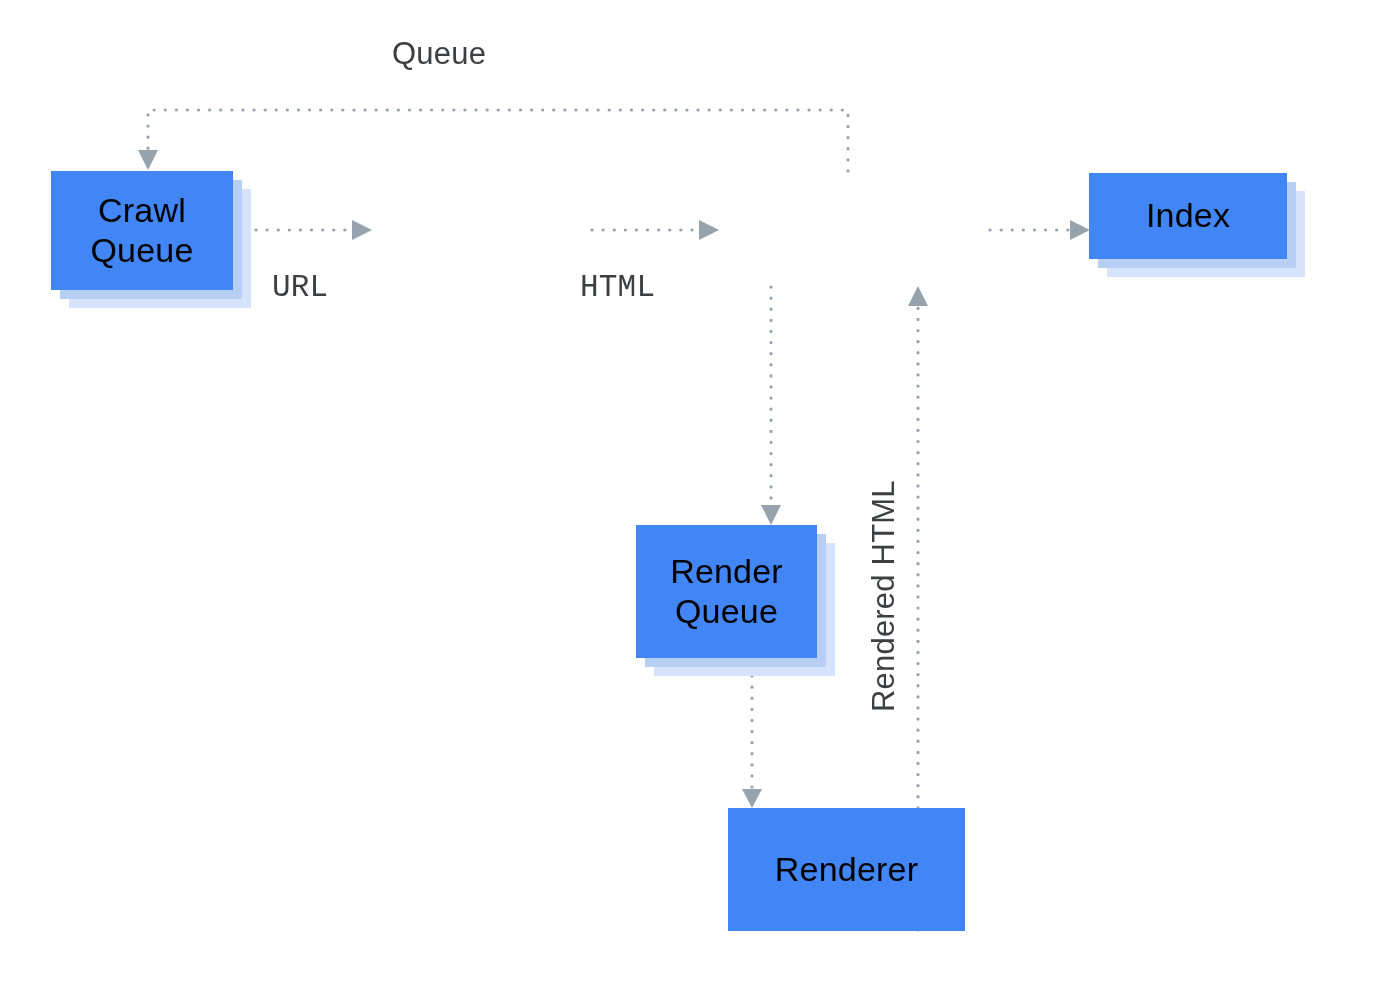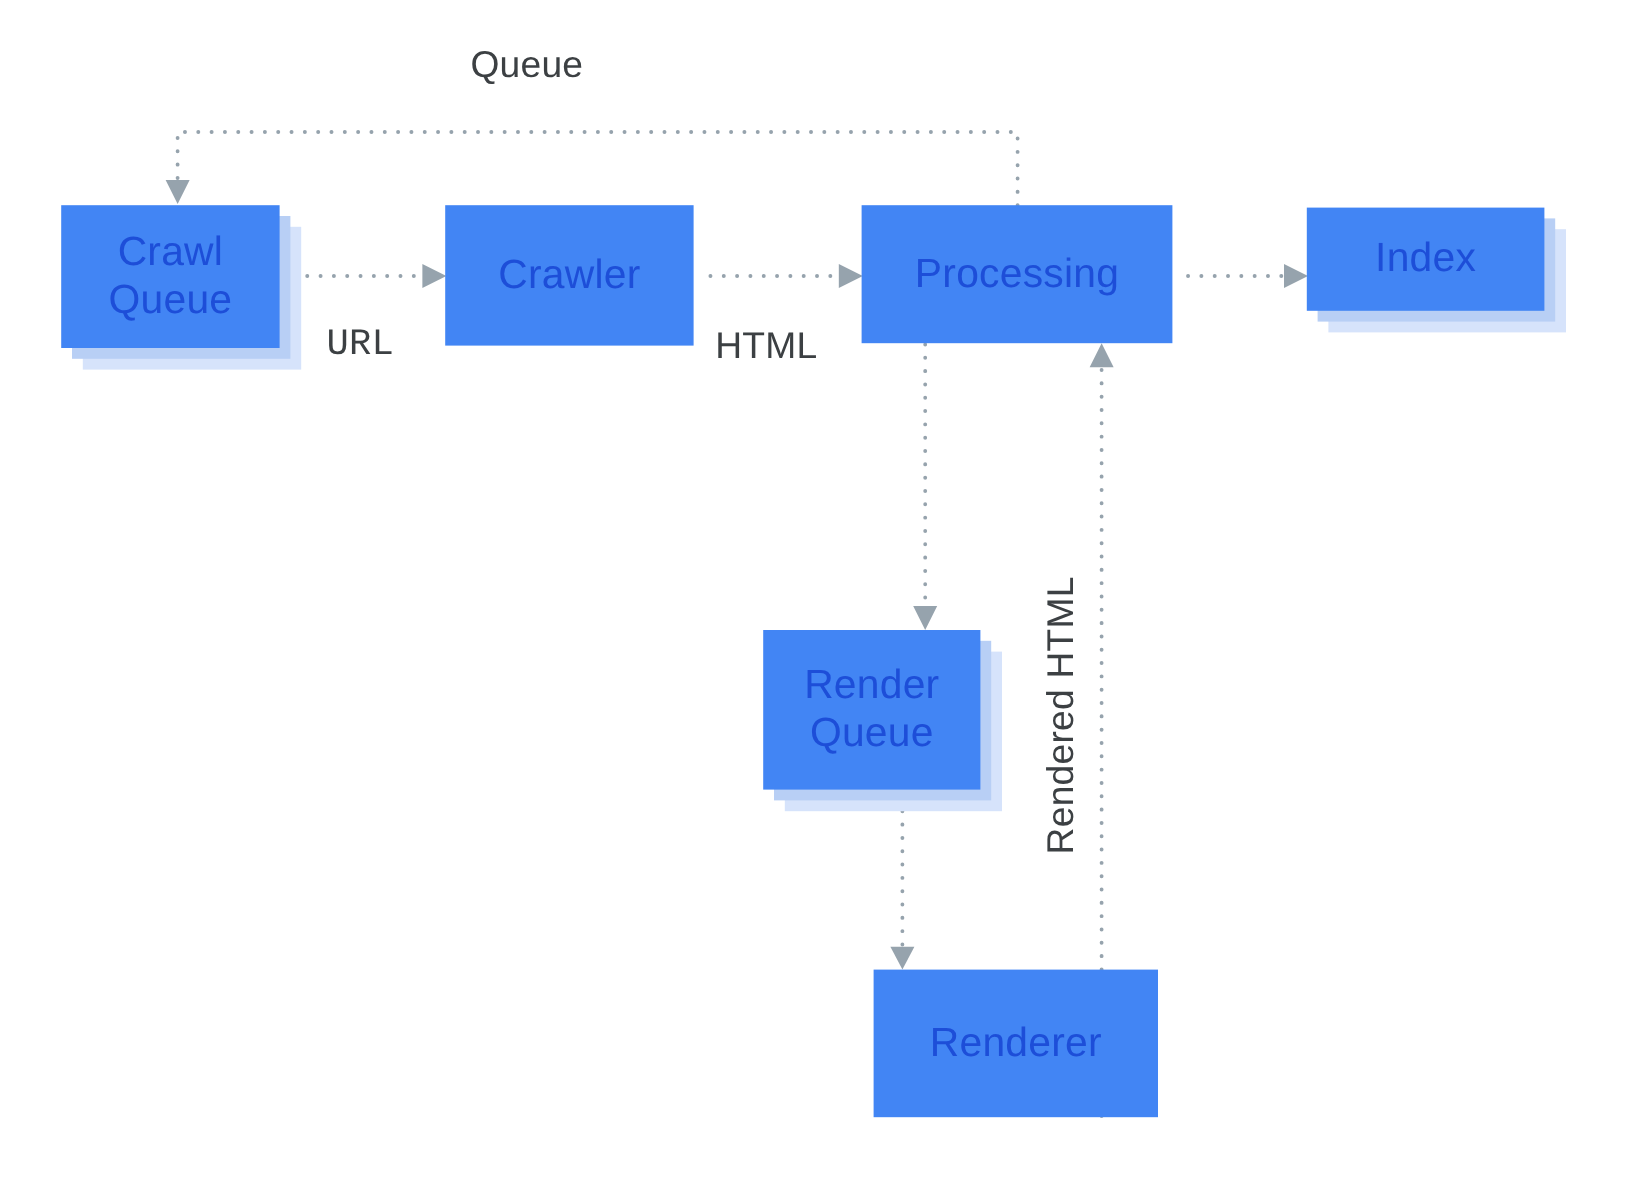--- a/index.html
+++ b/index.html
@@ -44,21 +44,21 @@
   .node .label {
     position: absolute;
     left: 0;
     top: 0;
     width: 100%;
     height: 100%;
     display: flex;
     align-items: center;
     justify-content: center;
     text-align: center;
-    color: #1d4ed8;
+    color: #000000;
     font-size: 34px;
     line-height: 1.17;
     letter-spacing: 0.2px;
     white-space: pre-line;
     font-weight: 400;
   }
 
   
   .edge-label {
     position: absolute;
@@ -136,29 +136,21 @@
   </svg>
 
   <div class="node" style="left:51px; top:171px; width:182px; height:119px;">
     <div class="layer l3"></div>
     <div class="layer l2"></div>
     <div class="layer l1"></div>
     <div class="label">Crawl
 Queue</div>
   </div>
 
-  <div class="node" style="left:371px; top:171px; width:207px; height:117px;">
-    <div class="layer l1"></div>
-    <div class="label">Crawler</div>
-  </div>
 
-  <div class="node" style="left:718px; top:171px; width:259px; height:115px;">
-    <div class="layer l1"></div>
-    <div class="label">Processing</div>
-  </div>
 
   <div class="node" style="left:1089px; top:173px; width:198px; height:86px;">
     <div class="layer l3"></div>
     <div class="layer l2"></div>
     <div class="layer l1"></div>
     <div class="label">Index</div>
   </div>
 
   <div class="node" style="left:636px; top:525px; width:181px; height:133px;border-radius:32px;">
     <div class="layer l3"></div>
@@ -170,17 +162,17 @@
 
   <div class="node" style="left:728px; top:808px; width:237px; height:123px;padding-left:16px;">
     <div class="layer l1"></div>
     <div class="label">Renderer</div>
   </div>
 
   <div class="edge-label" style="left:392px; top:38px;">Queue</div>
 
   <div class="edge-label" style="left:272px; top:272px;font-family:Liberation Mono, monospace;">URL</div>
 
-  <div class="edge-label" style="left:596px; top:272px;">HTML</div>
+  <div class="edge-label" style="left:580px; top:272px;font-family:Liberation Mono, monospace;">HTML</div>
 
   <div class="edge-label rot" style="left:868px; top:712px;">Rendered HTML</div>
 
 </div>
 
 </body></html>

